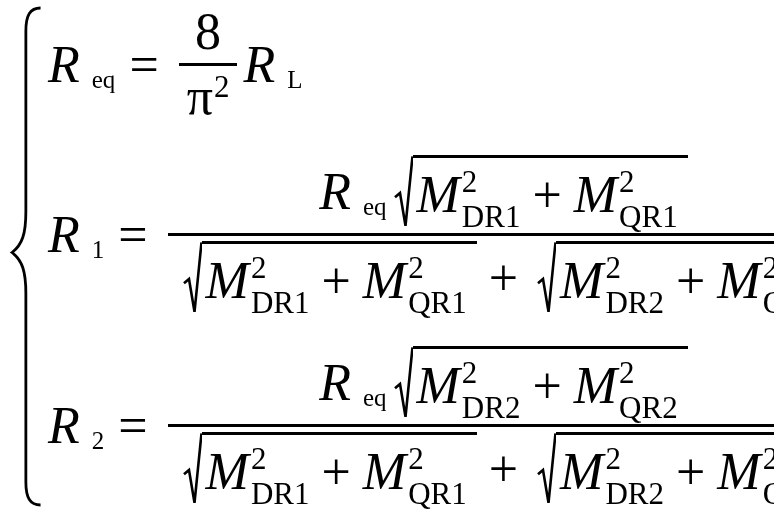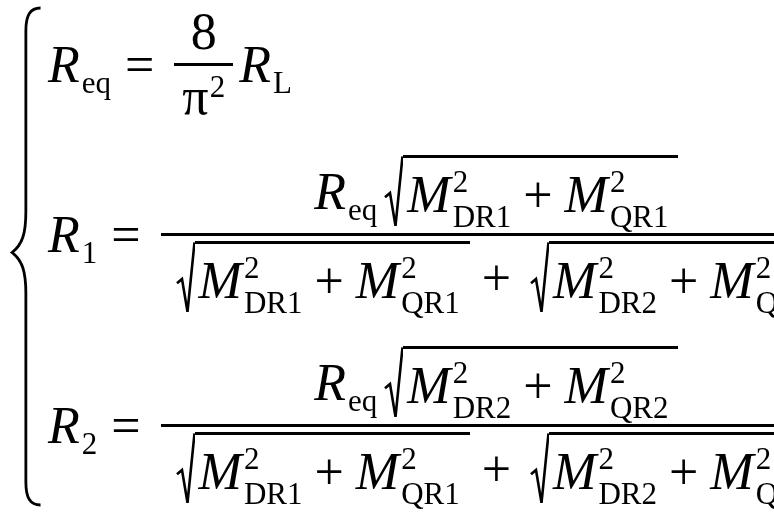--- a/index.html
+++ b/index.html
@@ -13,21 +13,21 @@
   .brace-wrap svg { position:absolute; top:6px; left:6px; width:38px; height:501px; }
   .equations {
     flex:1; display:flex; flex-direction:column;
     justify-content:space-between; padding:6px 6px 8px 2px;
   }
   .eq { display:flex; align-items:center; }
   .mi { font-style:italic; }
   .big { font-size:52px; line-height:1; white-space:pre; }
   .mo.equals { margin:0 14px; }
   .mo.plus { margin:0 12px; }
-  .sub { font-size:31px; line-height:1; transform:translateY(0.58em); margin-left:2px; white-space:pre; }
+  .sub { font-size:25px; line-height:1; transform:translateY(0.58em); margin-left:12px; white-space:pre; }
   .sup { font-size:31px; line-height:1; transform:translateY(-0.35em); margin-left:1px; }
   .stack {
     display:flex; flex-direction:column; align-items:flex-start;
     font-size:31px; line-height:1; transform:translateY(4px); margin-left:2px;
   }
   .stack .ssup { margin-bottom:4px; }
   .frac { display:flex; flex-direction:column; align-items:center; margin:0 6px; }
   .frac .fnum { display:flex; align-items:center; padding:0 8px; margin-bottom:5px; }
   .frac .fbar { align-self:stretch; height:3px; background:#000; }
   .frac .fden { display:flex; align-items:center; padding:0 8px; margin-top:5px; }

